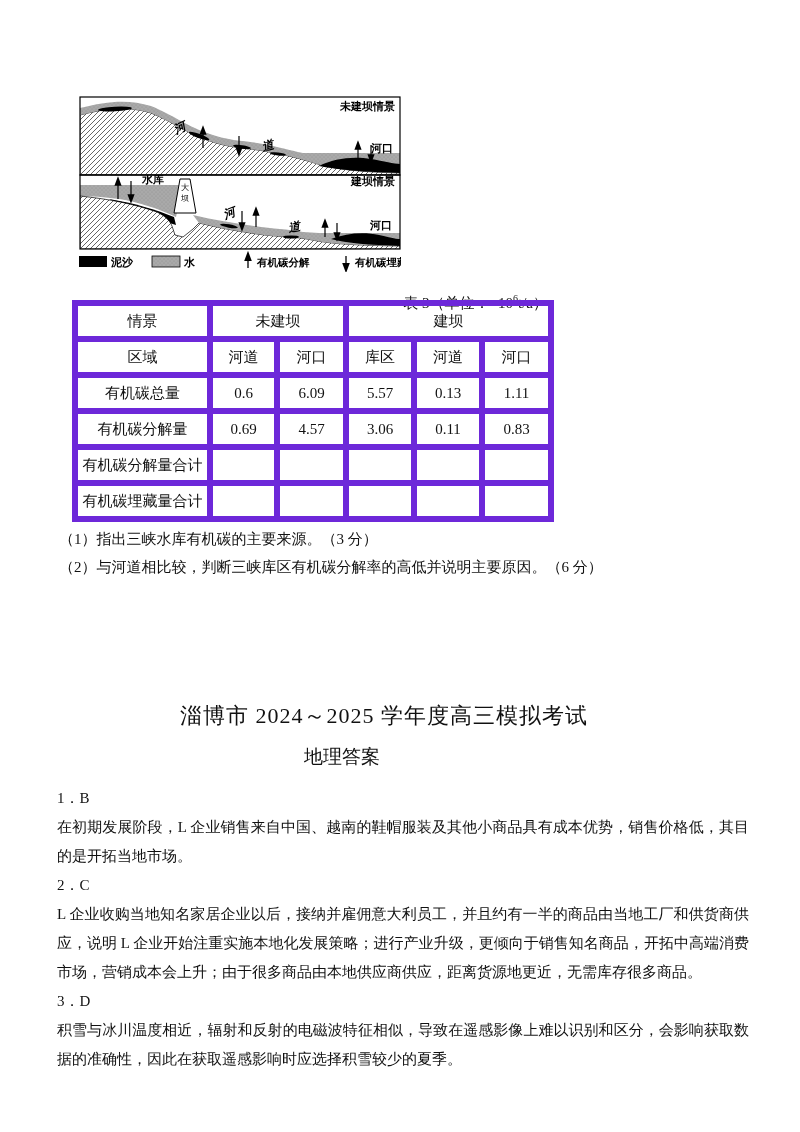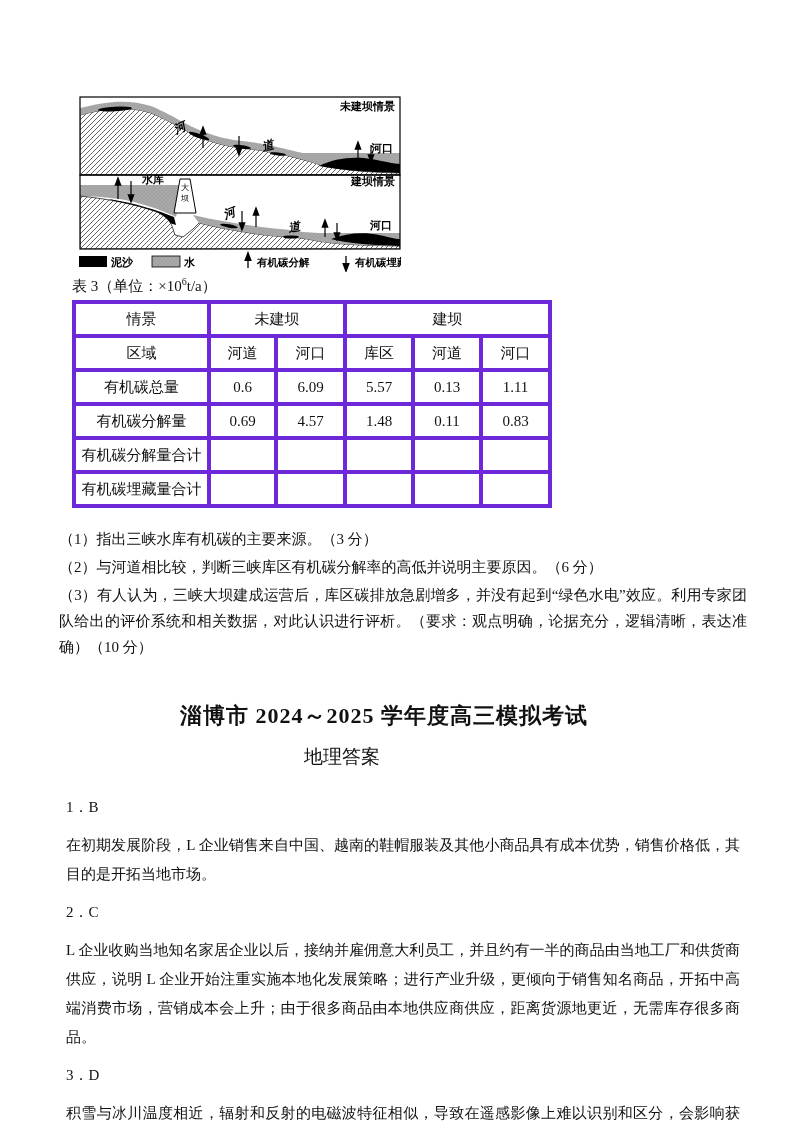--- a/index.html
+++ b/index.html
@@ -4,51 +4,51 @@
 <style>
   html,body { margin:0; padding:0; }
   body {
     width:800px; height:1132px; background:#ffffff;
     font-family:"Liberation Serif", serif; color:#111;
     position:relative; overflow:hidden;
   }
   .figure { position:absolute; left:79px; top:96px; }
   .figure svg text { font-family:"Liberation Serif", serif; }
   .caption {
-    position:absolute; left:72px; top:272px; width:476px;
-    text-align:left; font-size:15px; line-height:20px;
+    position:absolute; left:72px; top:289px; width:476px;
+    text-align:right; font-size:15px; line-height:20px;
   }
   .caption sup { font-size:10px; }
   table.ctable {
     position:absolute; left:72px; top:300px; width:476px;
     border-collapse:collapse; table-layout:fixed;
     font-size:15px; border:1.5px solid #000;
   }
   table.ctable td {
-    border:4px solid #6d28d9; height:30px; text-align:center;
+    border:6px solid #6d28d9; height:30px; text-align:center;
     padding:0 2px; overflow:hidden; white-space:nowrap;
   }
   .questions {
     position:absolute; left:57px; top:524px; width:692px;
     font-size:15px; line-height:26px;
   }
   .questions p { margin:2px; text-align:justify; }
   .doc-title {
     position:absolute; left:0; top:701px; width:768px;
-    text-align:center; font-size:22px; font-weight:bold; letter-spacing:1px;
+    text-align:center; font-size:22px; font-weight:normal; letter-spacing:1px;
   }
   .doc-subtitle {
     position:absolute; left:0; top:744px; width:684px;
     text-align:center; font-size:19px;
   }
   .answers {
     position:absolute; left:57px; top:784px; width:692px;
     font-size:15px; line-height:29px;
   }
-  .answers p { margin:9px; text-align:justify; }
+  .answers p { margin:0; text-align:justify; }
 </style>
 </head>
 <body>
 
 <div class="figure">
   <svg width="322" height="176" viewBox="0 0 322 176">
     <defs>
       <pattern id="hatch" width="5" height="5" patternUnits="userSpaceOnUse">
         <rect width="5" height="5" fill="#ffffff"></rect>
         <path d="M0,5 L5,0" stroke="#555" stroke-width="0.9"></path>
@@ -159,21 +159,21 @@
     <td>0.6</td>
     <td>6.09</td>
     <td>5.57</td>
     <td>0.13</td>
     <td>1.11</td>
   </tr>
   <tr>
     <td>有机碳分解量</td>
     <td>0.69</td>
     <td>4.57</td>
-    <td>1.48</td>
+    <td>3.06</td>
     <td>0.11</td>
     <td>0.83</td>
   </tr>
   <tr>
     <td>有机碳分解量合计</td>
     <td></td>
     <td></td>
     <td></td>
     <td></td>
     <td></td>
@@ -185,21 +185,20 @@
     <td></td>
     <td></td>
     <td></td>
   </tr>
 </tbody>
   </table>
 
 <div class="questions">
   <p>（1）指出三峡水库有机碳的主要来源。（3 分）</p>
   <p>（2）与河道相比较，判断三峡库区有机碳分解率的高低并说明主要原因。（6 分）</p>
-  <p>（3）有人认为，三峡大坝建成运营后，库区碳排放急剧增多，并没有起到“绿色水电”效应。利用专家团队给出的评价系统和相关数据，对此认识进行评析。（要求：观点明确，论据充分，逻辑清晰，表达准确）（10 分）</p>
 </div>
 
 <div class="doc-title">淄博市 2024～2025 学年度高三模拟考试</div>
 <div class="doc-subtitle">地理答案</div>
 
 <div class="answers">
   <p>1．B</p>
   <p>在初期发展阶段，L 企业销售来自中国、越南的鞋帽服装及其他小商品具有成本优势，销售价格低，其目的是开拓当地市场。</p>
   <p>2．C</p>
   <p>L 企业收购当地知名家居企业以后，接纳并雇佣意大利员工，并且约有一半的商品由当地工厂和供货商供应，说明 L 企业开始注重实施本地化发展策略；进行产业升级，更倾向于销售知名商品，开拓中高端消费市场，营销成本会上升；由于很多商品由本地供应商供应，距离货源地更近，无需库存很多商品。</p>

